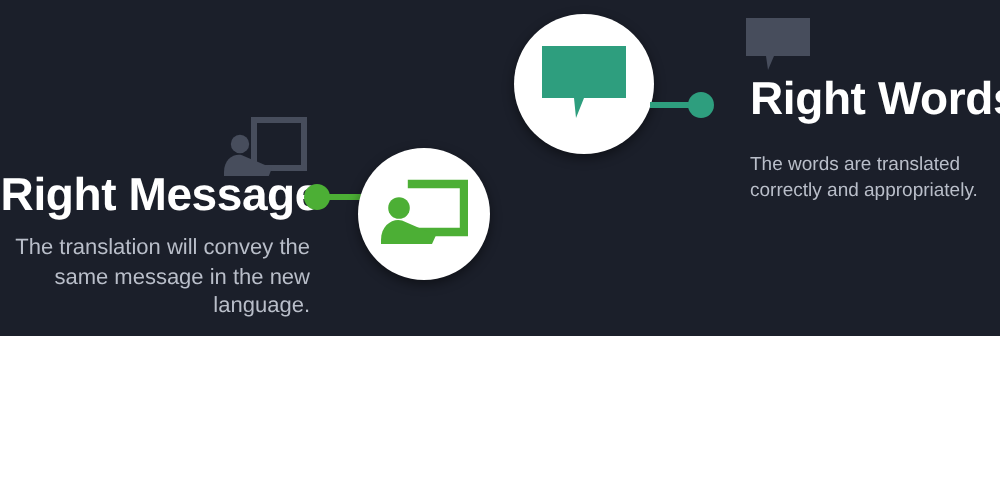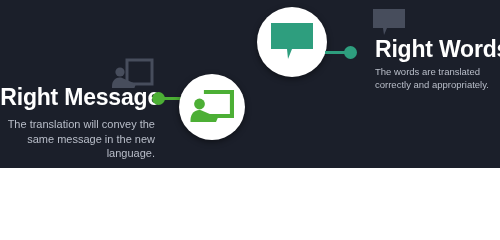--- a/index.html
+++ b/index.html
@@ -78,21 +78,21 @@
 
   #block-words {
     left: 375px;
     top: 38px;
     width: 125px;
     text-align: left;
   }
   #block-words .heading { font-size: 23px; }
   #block-words .body-text {
     font-size: 9.5px;
-    margin-top: 5px;
+    margin-top: 16px;
   }
 </style>
 </head>
 <body>
 
 <div id="infographic">
 
   <div class="ghost" id="ghost-presenter" style="left:110px; top:58px; width:44px; height:34px;">
     <svg width="44" height="34" viewBox="0 0 44 34">
       <path d="M17 2 H42 V26 H17 Z" fill="none" stroke="#474d5c" stroke-width="3"></path>

